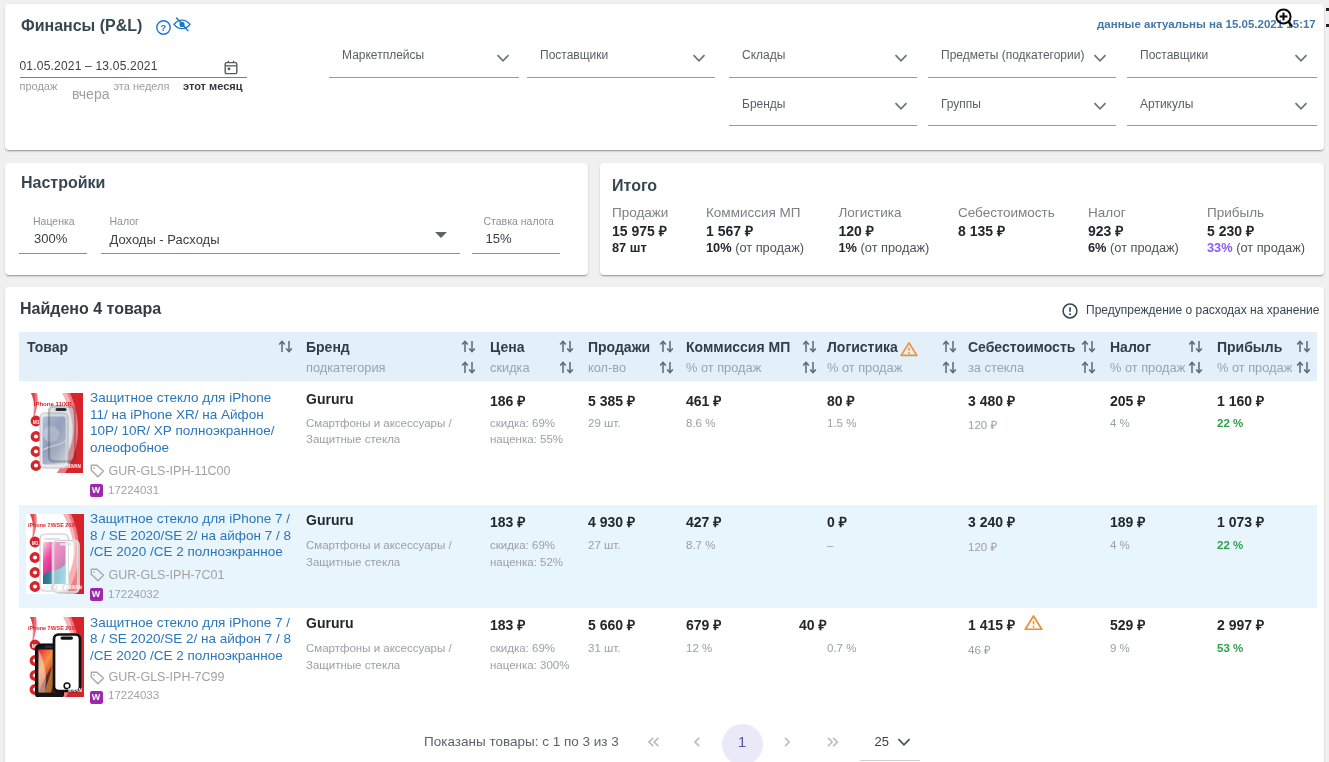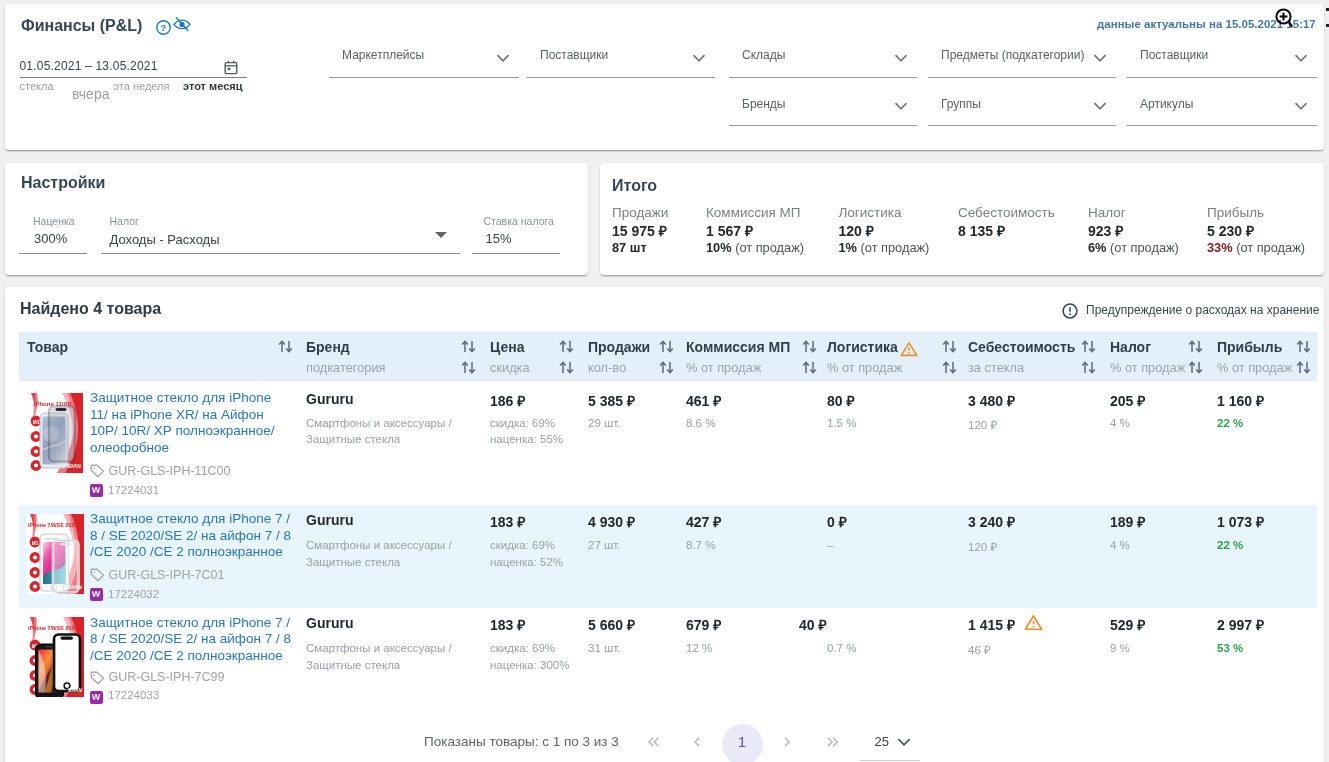--- a/index.html
+++ b/index.html
@@ -39,21 +39,21 @@
   </svg>
 <div class="a" style="left:19.5px;top:59.2px;font-size:12px;color:#3c4043;letter-spacing:.2px">01.05.2021 – 13.05.2021</div>
 <svg class="a" style="left:224px;top:59.5px" width="14" height="15" viewBox="0 0 14 15">
     <rect x="1.2" y="2.6" width="11.6" height="11" rx="1.3" fill="none" stroke="#55585c" stroke-width="1.4"></rect>
     <line x1="1.2" y1="5.8" x2="12.8" y2="5.8" stroke="#55585c" stroke-width="1.3"></line>
     <line x1="4.4" y1="0.7" x2="4.4" y2="2.4" stroke="#55585c" stroke-width="1.3"></line>
     <line x1="9.6" y1="0.7" x2="9.6" y2="2.4" stroke="#55585c" stroke-width="1.3"></line>
     <rect x="3.7" y="7.6" width="2.5" height="2.5" fill="#55585c"></rect>
   </svg>
 <div class="ul" style="left:19.5px;top:76.6px;width:227px;background:#7f7f7f"></div>
-<div class="a" style="left:19.5px;top:80px;font-size:11px;color:#9e9e9e">стекла</div>
+<div class="a" style="left:19.5px;top:80px;font-size:11px;color:#9e9e9e">продаж</div>
 <div class="a" style="left:72px;top:86px;font-size:14px;color:#9e9e9e">вчера</div>
 <div class="a" style="left:113.5px;top:80px;font-size:11px;color:#9e9e9e">эта неделя</div>
 <div class="a b" style="left:183px;top:80px;font-size:11px;color:#31393f">этот месяц</div>
 <div class="a flabel" style="left:342px;top:48.4px">Маркетплейсы</div>
 <svg class="a" style="left:496px;top:53.9px" width="14" height="8" viewBox="0 0 14 8">
     <path d="M1.5 1.2 7 6.8 12.5 1.2" fill="none" stroke="#6f7479" stroke-width="1.7"></path>
   </svg>
 <div class="ul" style="left:329px;top:76.6px;width:190px;background:#9a9a9a"></div>
 <div class="a flabel" style="left:540px;top:48.4px">Поставщики</div>
 <svg class="a" style="left:692px;top:53.9px" width="14" height="8" viewBox="0 0 14 8">
@@ -115,21 +115,21 @@
 <div class="a" style="left:838.5px;top:205px;font-size:13.5px;color:#7b8084">Логистика</div>
 <div class="a b" style="left:838.5px;top:221.3px;font-size:14px;color:#23282c">120 ₽</div>
 <div class="a" style="left:838.5px;top:240px;font-size:12.8px;color:#4c5257"><span class="b" style="color:#23282c">1%</span> (от продаж)</div>
 <div class="a" style="left:958px;top:205px;font-size:13.5px;color:#7b8084">Себестоимость</div>
 <div class="a b" style="left:958px;top:221.3px;font-size:14px;color:#23282c">8 135 ₽</div>
 <div class="a" style="left:1088px;top:205px;font-size:13.5px;color:#7b8084">Налог</div>
 <div class="a b" style="left:1088px;top:221.3px;font-size:14px;color:#23282c">923 ₽</div>
 <div class="a" style="left:1088px;top:240px;font-size:12.8px;color:#4c5257"><span class="b" style="color:#23282c">6%</span> (от продаж)</div>
 <div class="a" style="left:1207px;top:205px;font-size:13.5px;color:#7b8084">Прибыль</div>
 <div class="a b" style="left:1207px;top:221.3px;font-size:14px;color:#23282c">5 230 ₽</div>
-<div class="a" style="left:1207px;top:240px;font-size:12.8px;color:#4c5257"><span class="b" style="color:#7f1d1d">33%</span> (от продаж)</div>
+<div class="a" style="left:1207px;top:240px;font-size:12.8px;color:#4c5257"><span class="b" style="color:#8b5cf6">33%</span> (от продаж)</div>
 <div class="a b" style="left:20px;top:300px;font-size:16px;color:#333b42">Найдено 4 товара</div>
 <svg class="a" style="left:1062px;top:303px" width="16" height="16" viewBox="0 0 16 16">
     <circle cx="8" cy="8" r="6.9" fill="none" stroke="#37474f" stroke-width="1.5"></circle>
     <line x1="8" y1="4.2" x2="8" y2="8.8" stroke="#37474f" stroke-width="1.6"></line>
     <circle cx="8" cy="11.2" r="1" fill="#37474f"></circle>
   </svg>
 <div class="a" style="left:1086px;top:303.2px;font-size:12px;color:#37474f">Предупреждение о расходах на хранение</div>
 <div class="a" style="left:19px;top:332px;width:1298px;height:49px;background:#e3f0fa"></div>
 <div class="a" style="left:19px;top:505px;width:1298px;height:103px;background:#e9f5fd"></div>
 <div class="a hl" style="left:27px;top:339.0px">Товар</div>

